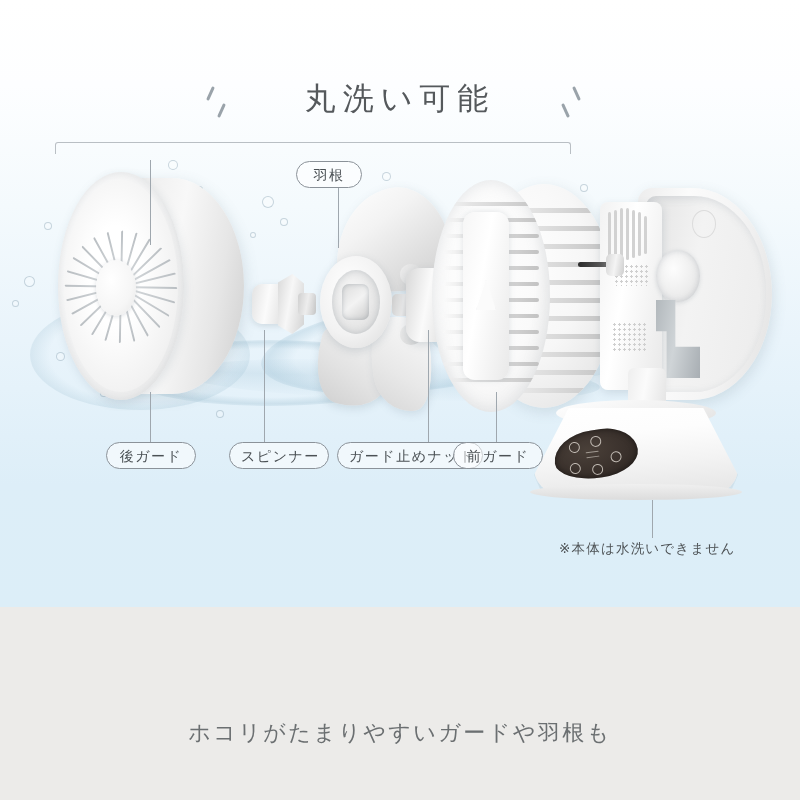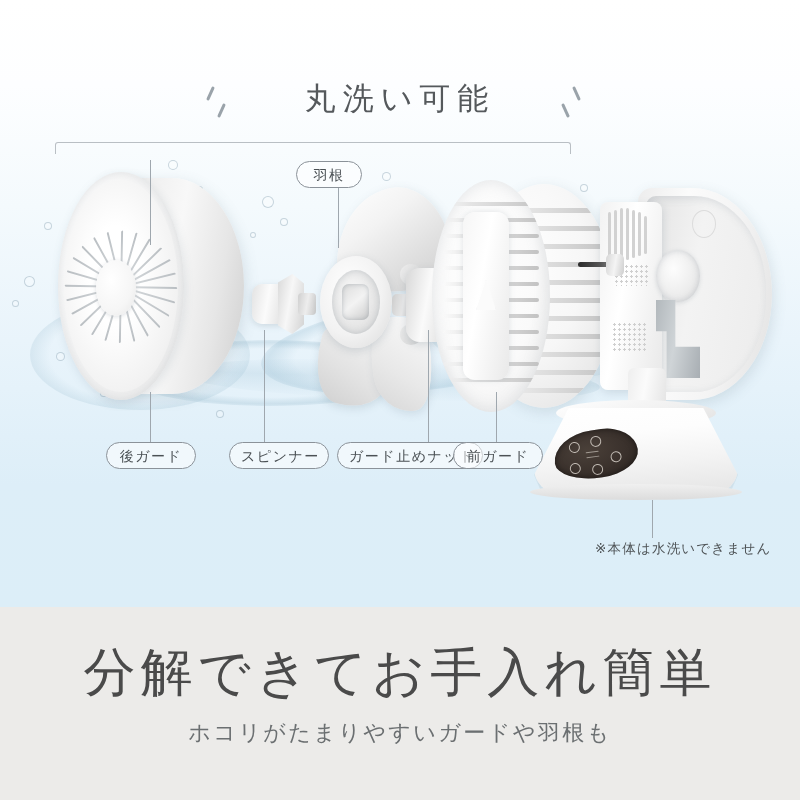--- a/index.html
+++ b/index.html
@@ -59,21 +59,20 @@
     letter-spacing:1.5px;
     height:27px;line-height:26px;
     text-align:center;
     white-space:nowrap;
     box-sizing:border-box;
     padding:0 11px;
   }
   .note{
     position:absolute;font-size:13.5px;color:#4e5356;letter-spacing:1.2px;
     white-space:nowrap;
-    margin-left:36px;
   }
 
   
   .part{position:absolute;}
 
   
   #front-guard{left:58px;top:172px;width:190px;height:230px;}
   .fg-body{
     position:absolute;left:46px;top:6px;width:140px;height:216px;
     background:linear-gradient(100deg,#dcdcdc 0%,#eeeeee 22%,#f8f8f8 48%,#e6e6e6 76%,#cfcfcf 100%);
@@ -508,16 +507,15 @@
     <div class="pill" style="left:337px;top:442px;width:146px;">ガード止めナット</div>
 
     <div class="pill" style="left:229px;top:442px;width:100px;">スピンナー</div>
 
     <div class="pill" style="left:453px;top:442px;width:90px;">前ガード</div>
 
     <div class="note" style="left:559px;top:540px;">※本体は水洗いできません</div>
   </div>
 
   <div class="footer"></div>
-  <div class="foot-h">分解できてお手入れ簡単</div>
   <div class="foot-s foot-s1">ホコリがたまりやすいガードや羽根も</div>
 
 </div>
 
 </body></html>

